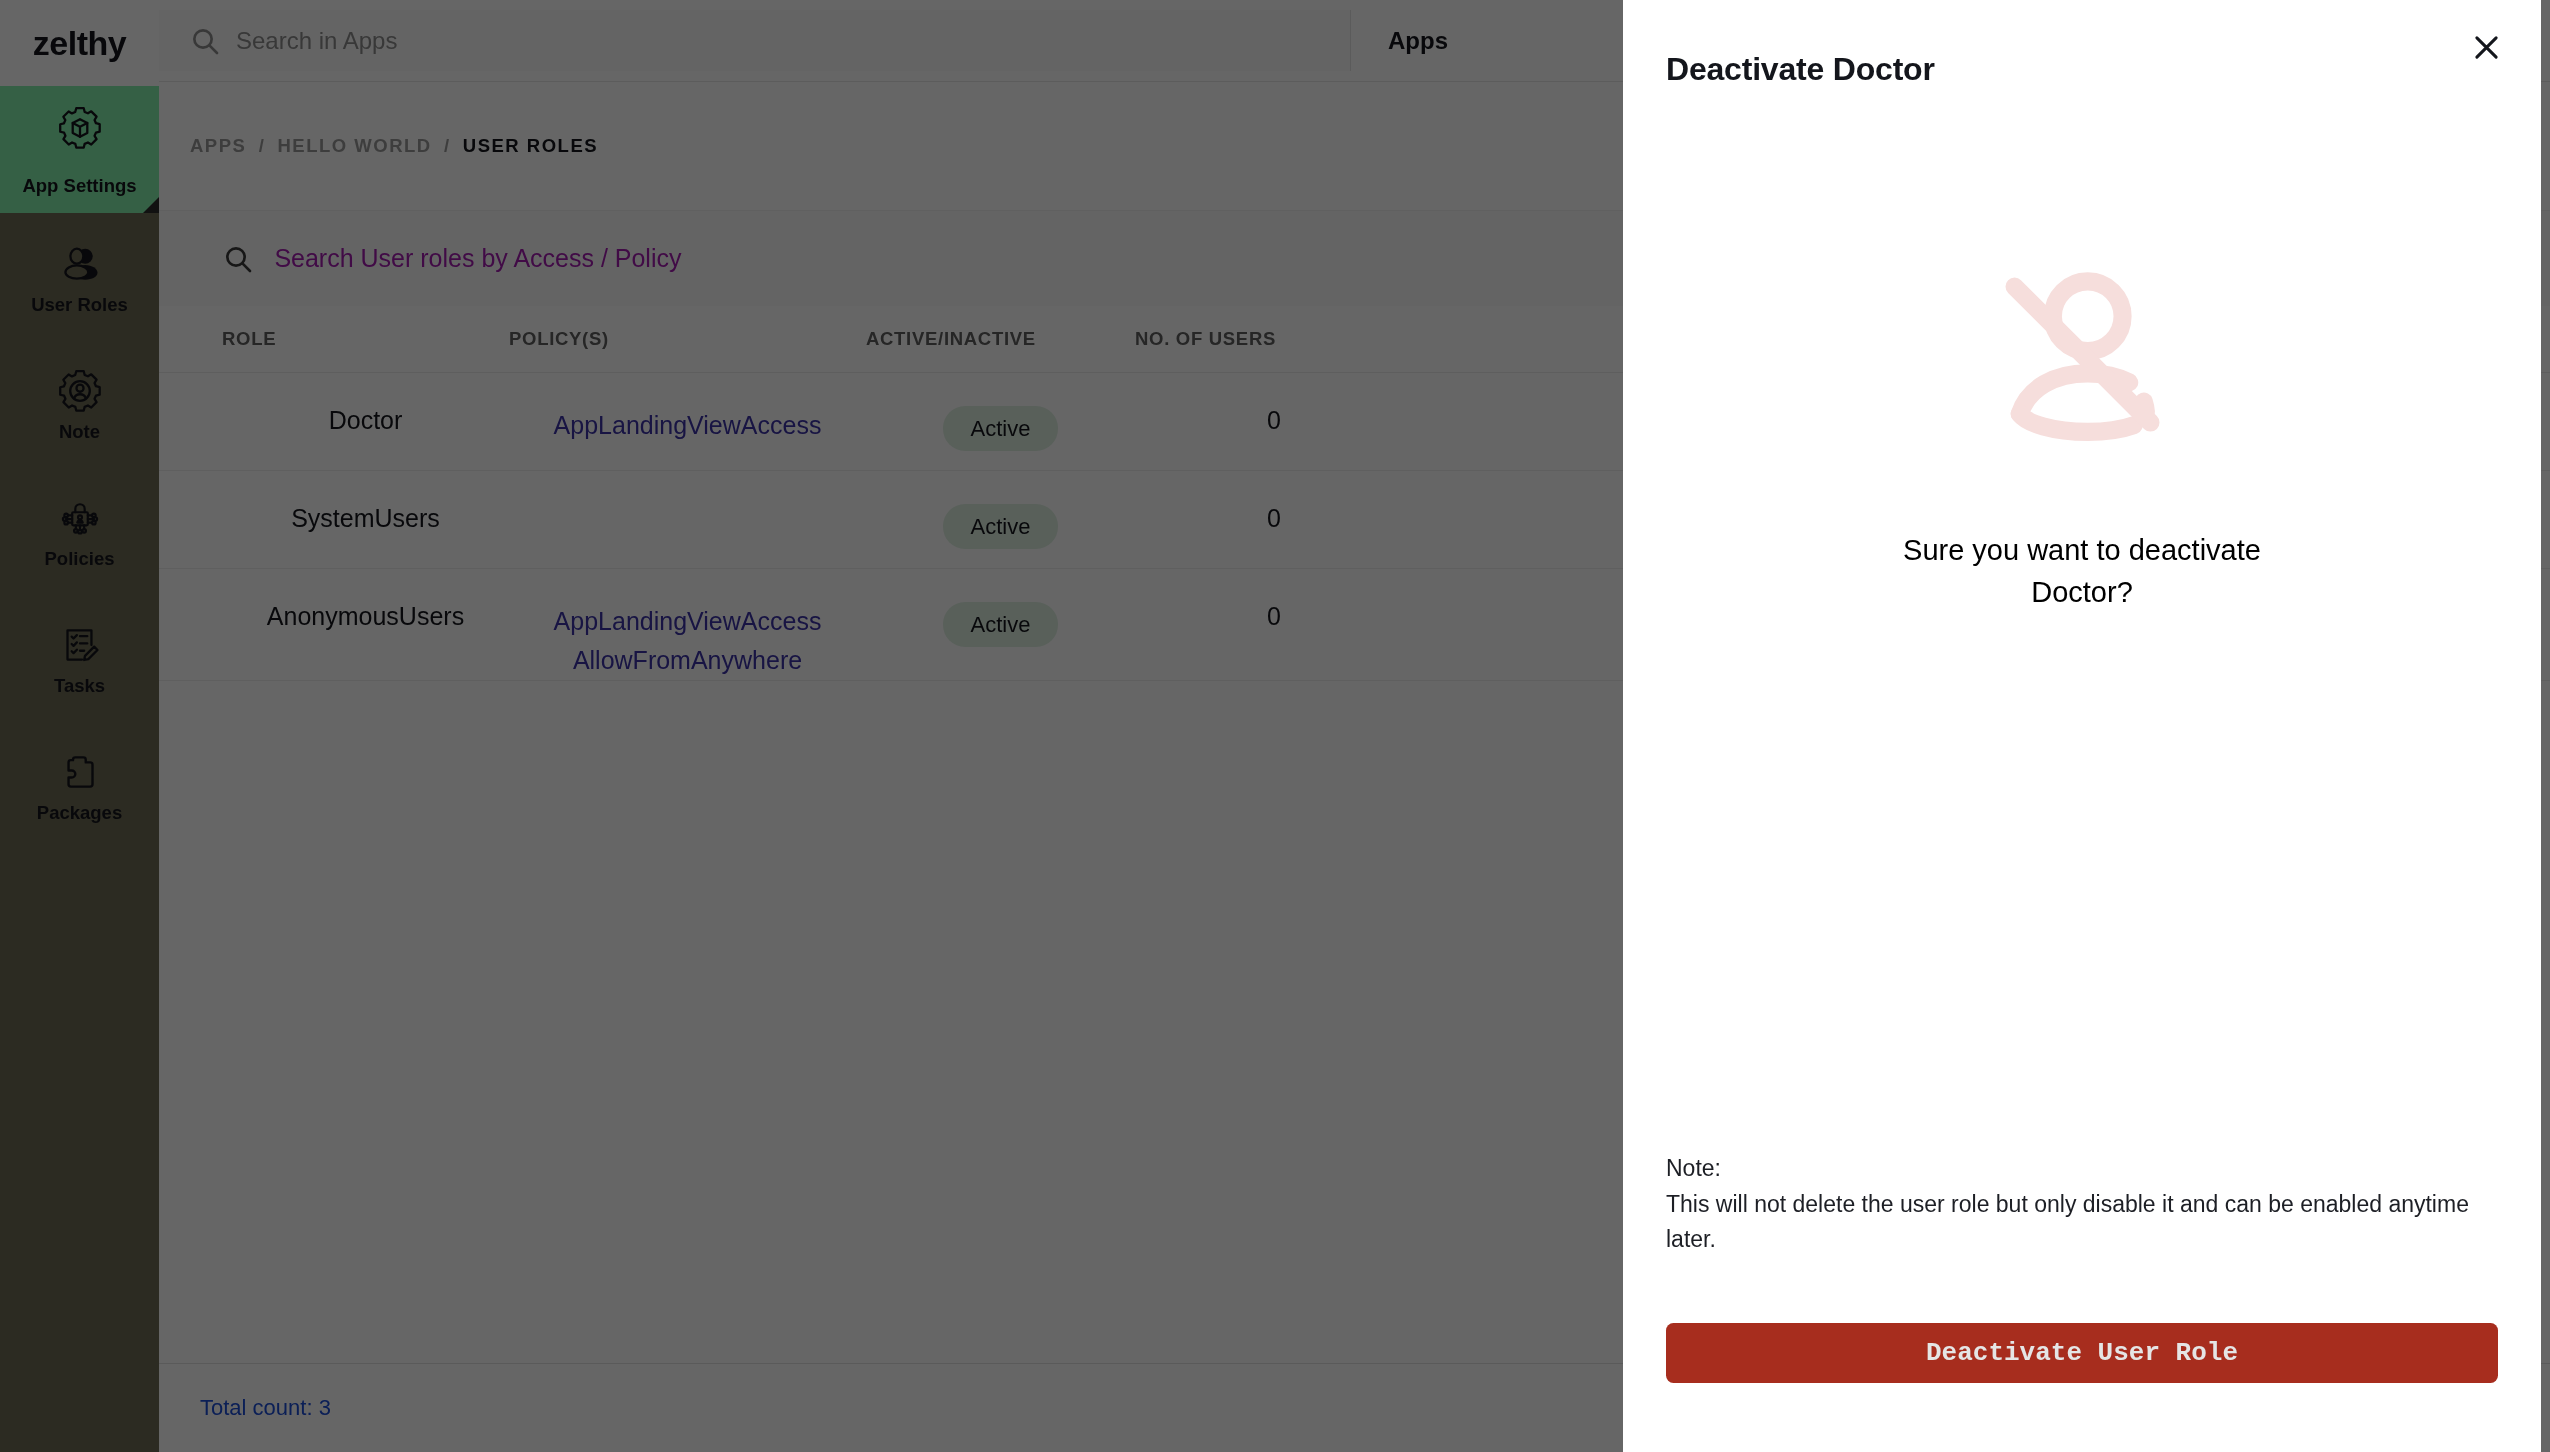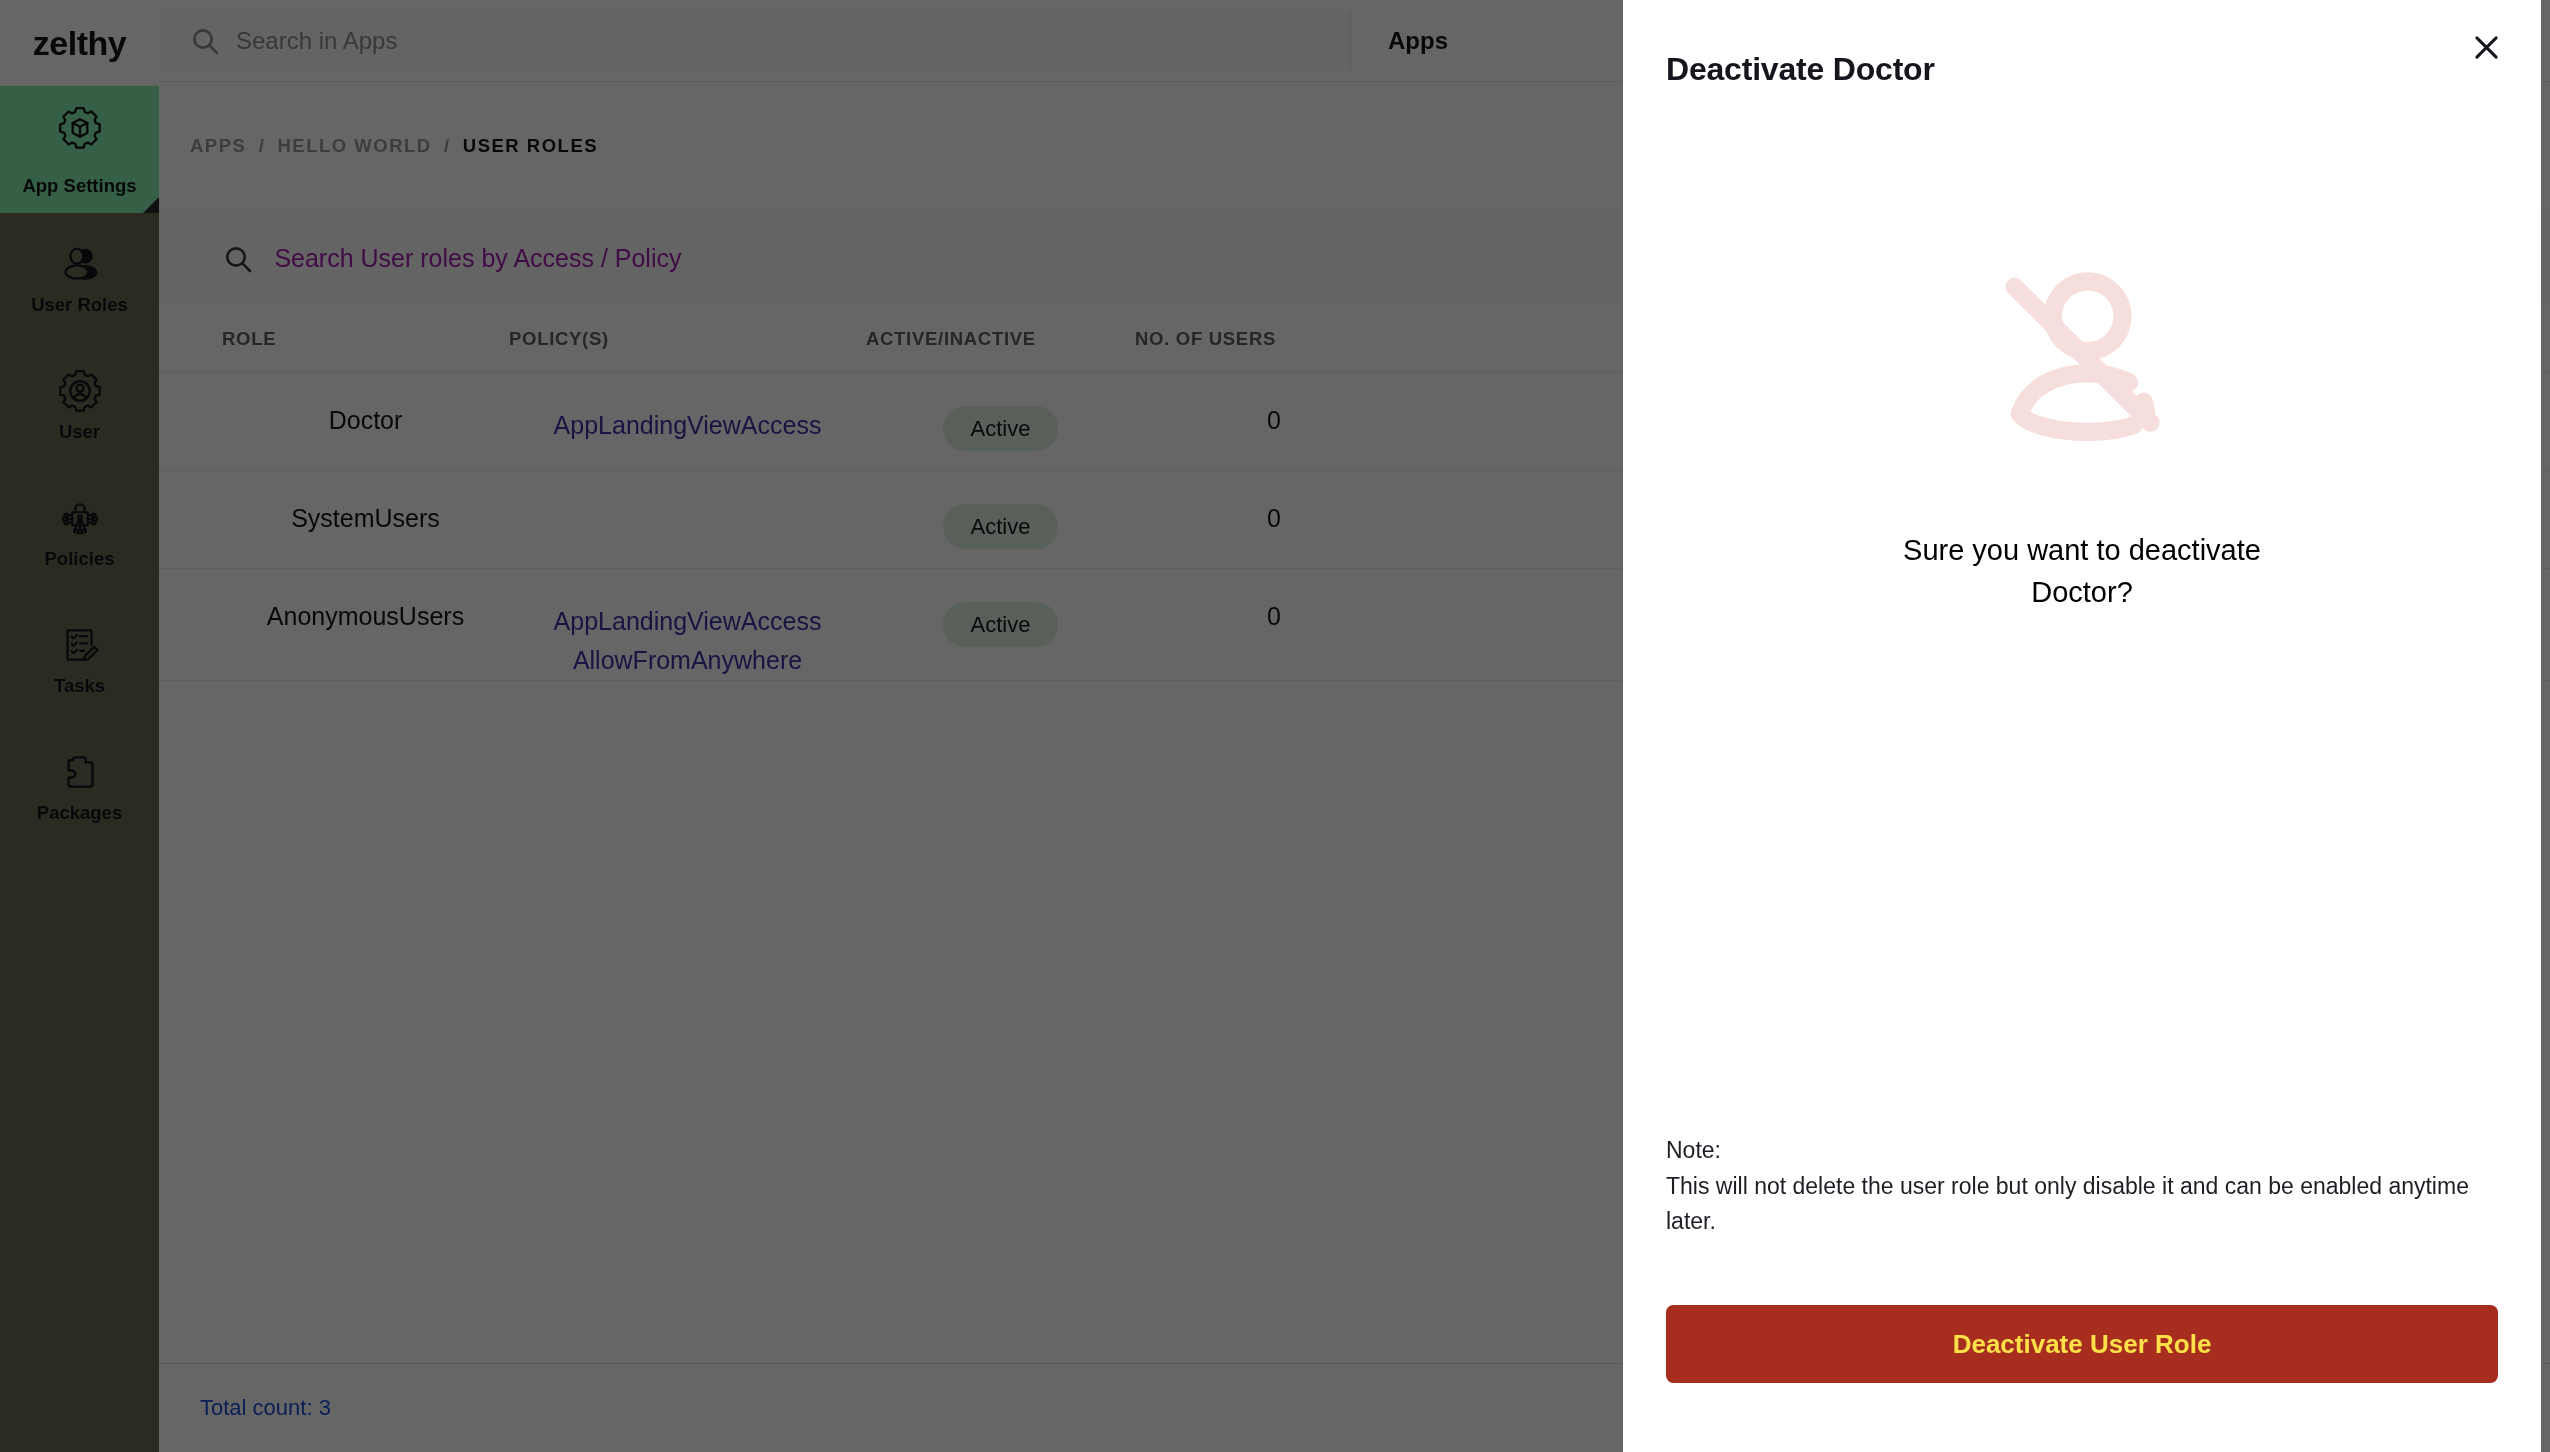--- a/index.html
+++ b/index.html
@@ -301,27 +301,27 @@
     font-size: 23px;
     line-height: 1.55;
     color: #1d1f25;
     margin-bottom: 65px;
   }
   .modal-note .note-label { display: block; }
 
   .deactivate-btn {
     display: block;
     width: 100%;
-    height: 78px;
+    height: 60px;
     margin-bottom: 69px;
     border: none;
     border-radius: 7.4px;
     background: #a72d1e;
-    color: #fde047;
-    font-family: Liberation Sans, sans-serif;
+    color: #e5e5e5;
+    font-family: Liberation Mono, monospace;
     font-size: 26px;
     font-weight: 700;
     cursor: pointer;
   }
 </style>
 </head>
 <body>
 
 <div id="app">
 
@@ -362,21 +362,21 @@
 
       <div class="nav-item">
         <span class="nav-icon">
           <svg viewBox="0 0 48 48" fill="none" stroke="#14161c" stroke-width="2.2" stroke-linejoin="round" stroke-linecap="round">
             <path d="M20.4 5h7.2l.9 3.6 3.1 1.3 3.2-1.9 5.1 5.1-1.9 3.2 1.3 3.1 3.6.9v7.2l-3.6.9-1.3 3.1 1.9 3.2-5.1 5.1-3.2-1.9-3.1 1.3-.9 3.6h-7.2l-.9-3.6-3.1-1.3-3.2 1.9-5.1-5.1 1.9-3.2-1.3-3.1L5 27.6v-7.2l3.6-.9 1.3-3.1-1.9-3.2 5.1-5.1 3.2 1.9 3.1-1.3z"></path>
             <circle cx="24" cy="24" r="9.4"></circle>
             <circle cx="24" cy="21.3" r="3.4"></circle>
             <path d="M18.2 31.1c1-2.6 3.1-4 5.8-4s4.8 1.4 5.8 4"></path>
           </svg>
         </span>
-        <span class="nav-label">User</span>
+        <span class="nav-label">Note</span>
       </div>
 
       <div class="nav-item">
         <span class="nav-icon">
           <svg viewBox="0 0 48 48" fill="none" stroke="#14161c" stroke-width="2.1" stroke-linejoin="round" stroke-linecap="round">
             <rect x="16.5" y="18.5" width="15" height="12.5" rx="1"></rect>
             <path d="M19.5 18.5v-3.2a4.5 4.5 0 019 0v3.2"></path>
             <circle cx="24" cy="23.3" r="1.9"></circle>
             <path d="M21.4 28.4c.5-1.6 1.4-2.4 2.6-2.4s2.1.8 2.6 2.4z"></path>
             <path d="M16.5 21.5h-4.2M16.5 25h-5.6M16.5 28.5h-4.2M31.5 21.5h4.2M31.5 25h5.6M31.5 28.5h4.2"></path>

